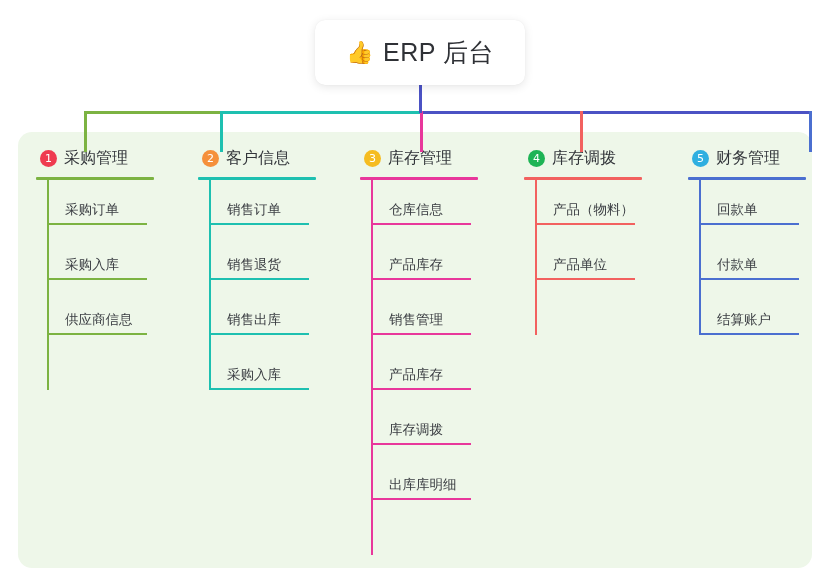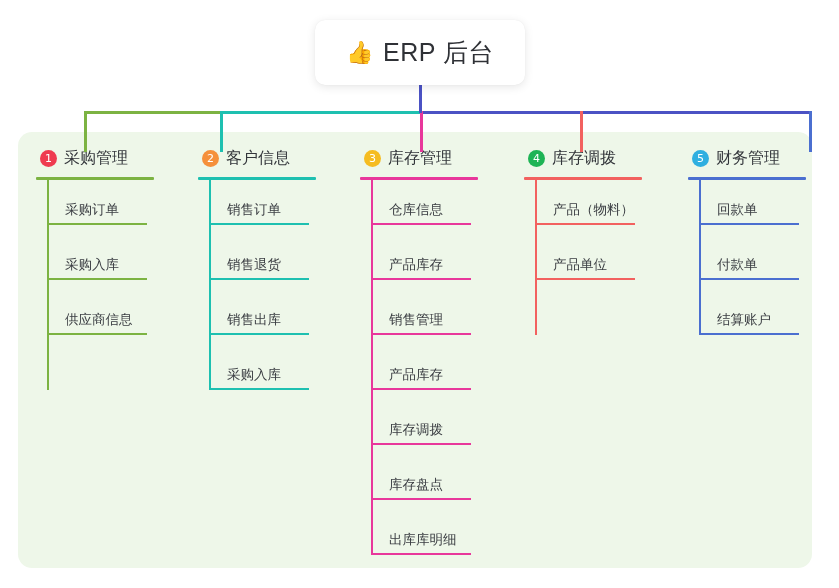--- a/index.html
+++ b/index.html
@@ -258,24 +258,20 @@
       </div>
       <div class="item">
         <span class="item-label">产品库存</span>
         <div class="item-rule" style="background: rgb(232, 55, 155);"></div>
       </div>
       <div class="item">
         <span class="item-label">库存调拨</span>
         <div class="item-rule" style="background: rgb(232, 55, 155);"></div>
       </div>
       <div class="item">
-        <span class="item-label">库存盘点</span>
-        <div class="item-rule" style="background: rgb(232, 55, 155);"></div>
-      </div>
-      <div class="item">
         <span class="item-label">出库库明细</span>
         <div class="item-rule" style="background: rgb(232, 55, 155);"></div>
       </div>
     </div>
   </div>
 <div class="column" id="col-4">
     <div class="col-header">
       <span class="badge" style="background: rgb(30, 180, 85);">4</span>
       <span class="col-title">库存调拨</span>
     </div>

